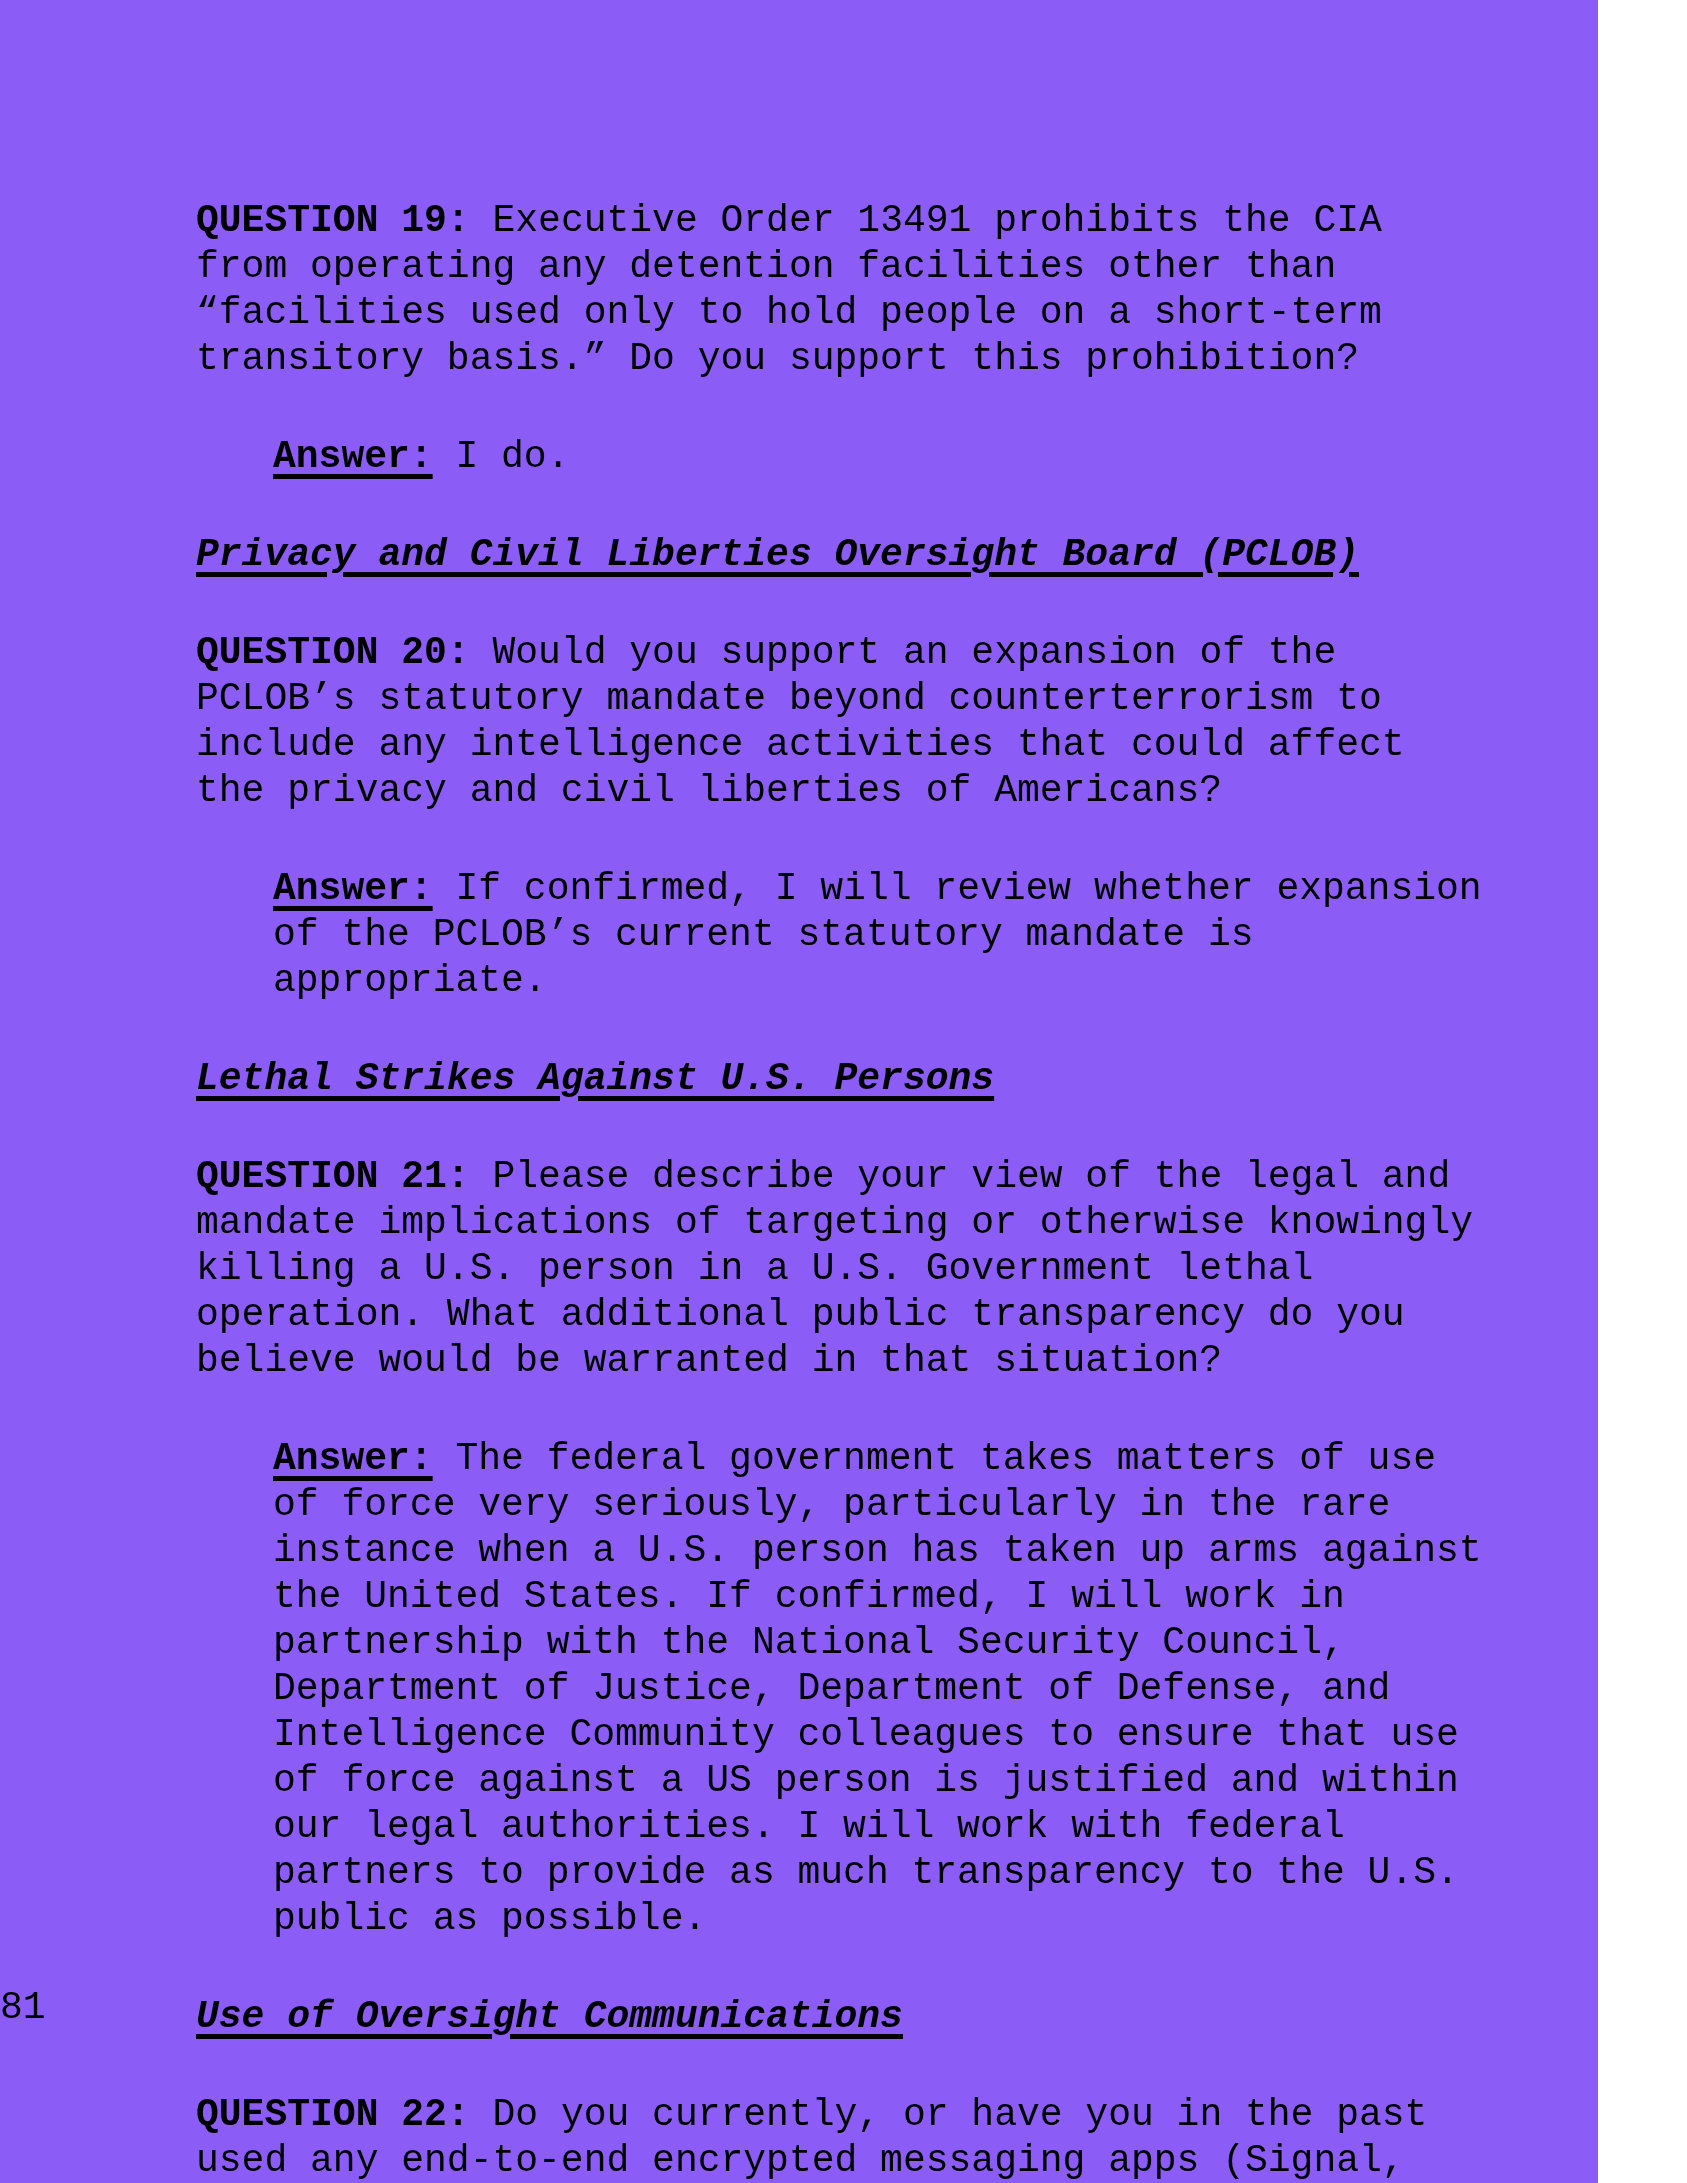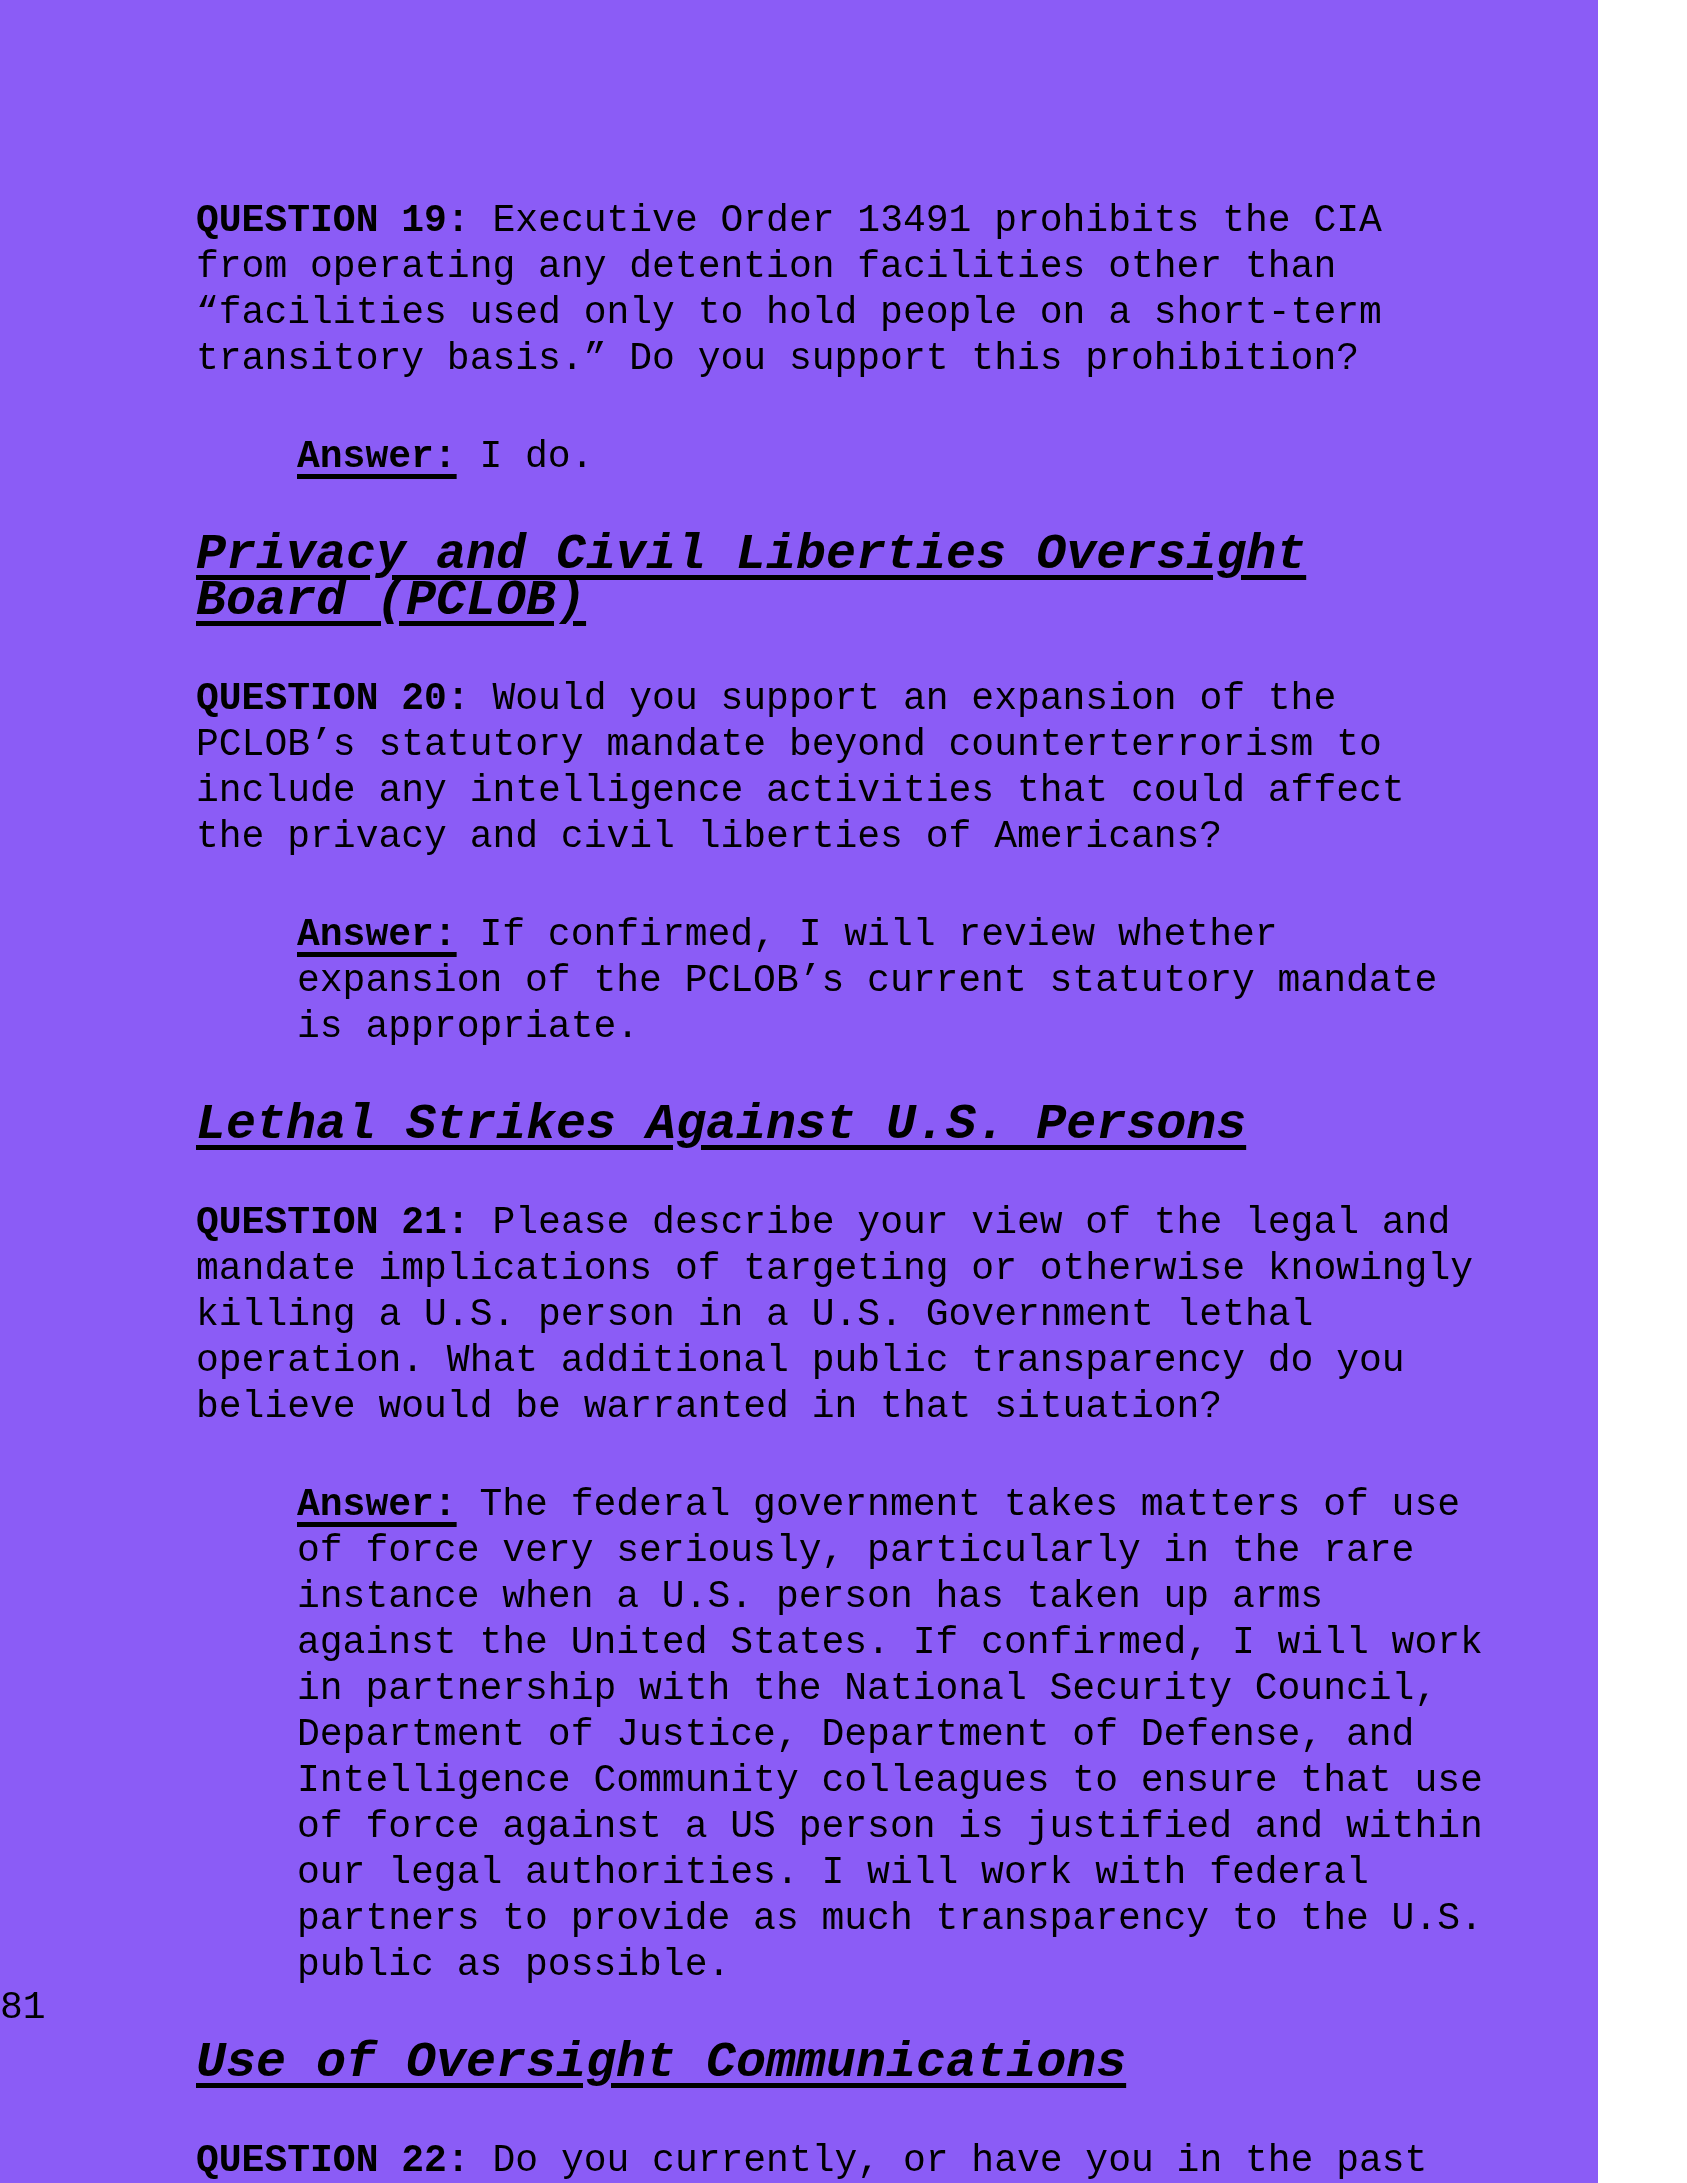--- a/index.html
+++ b/index.html
@@ -26,30 +26,30 @@
     text-align: left;
   }
   .block {
     margin: 0 0 52px 0;
     padding: 0;
   }
   .question .q-label {
     font-weight: bold;
   }
   .answer {
-    margin-left: 101px;
+    margin-left: 77px;
   }
   .answer .a-label {
     font-weight: bold;
     text-decoration: underline;
     text-decoration-thickness: 4.6px;
     text-underline-offset: 6.6px;
   }
   .heading {
-    font-size: 50px;
+    font-size: 38px;
     font-weight: bold;
     font-style: italic;
     text-decoration: underline;
     text-decoration-thickness: 4.6px;
     text-underline-offset: 6.6px;
   }
   .page-footer {
     position: absolute;
     left: 0;
     top: 1985px;

